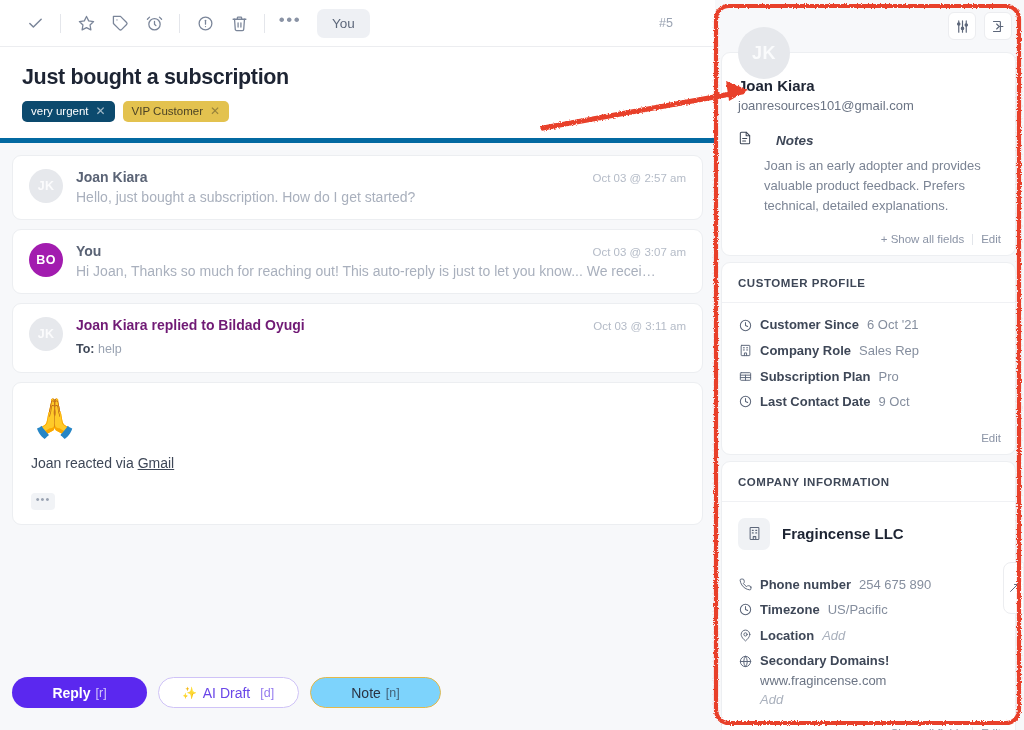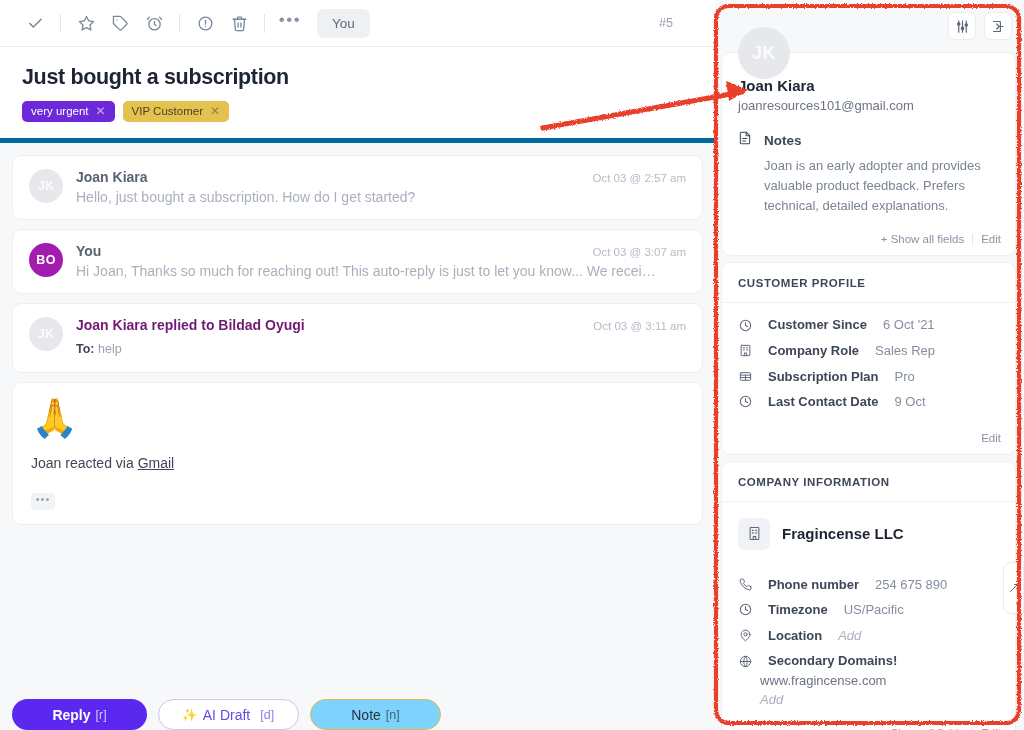--- a/index.html
+++ b/index.html
@@ -56,21 +56,21 @@
     font-size: 21.5px; font-weight: 700; color: #1d2433;
     letter-spacing: -0.35px; margin-bottom: 11px;
   }
   .tag-row { display: flex; gap: 8px; }
   .tag {
     display: inline-flex; align-items: center; gap: 7px;
     font-size: 11.5px; padding: 4px 9px 5px 9px; border-radius: 5px;
     color: #ffffff; font-weight: 400;
   }
   .tag .x { font-size: 12px; opacity: .62; cursor: pointer; line-height: 1; }
-  .tag.urgent { background: #6d28d9; }
+  .tag.urgent { background: #0c4a6e; }
   .tag.vip { background: #e3c24f; color: #4c4326; }
   .tag.vip .x { opacity: .5; }
 
   
   .thread {
     padding: 12px 12px 0 12px;
     flex: 1; overflow: hidden;
   }
   .msg-card {
     background: #ffffff; border: 1px solid #eceef1;
@@ -166,22 +166,22 @@
   .contact-av {
     position: absolute; top: -26px; left: 16px;
     width: 52px; height: 52px; border-radius: 50%;
     background: #e6e8ec; color: #fafbfc;
     display: flex; align-items: center; justify-content: center;
     font-size: 18px; font-weight: 600; letter-spacing: .5px;
   }
   .contact-name { font-size: 15px; font-weight: 700; color: #1d2433; }
   .contact-email { font-size: 13px; color: #6b7484; margin-top: 4px; }
   .notes-row {
-    display: flex; align-items: center; gap: 12px;
-    margin-top: 18px; color: #3e4757;
+    display: flex; align-items: center; gap: 24px;
+    margin-top: 18px; color: #3e4757; font-style: italic;
   }
   .notes-label { font-size: 13.5px; font-weight: 700; color: #3e4757; }
   .notes-text {
     font-size: 13px; color: #7b8494; line-height: 1.55;
     margin: 7px 0 0 26px;
   }
   .card-foot {
     display: flex; justify-content: flex-end; align-items: center;
     gap: 8px; padding: 9px 14px 10px 14px;
     font-size: 11.5px; color: #8a93a5; text-align: right;
@@ -189,21 +189,21 @@
   .card-foot span { cursor: pointer; }
   .foot-sep { width: 1px; height: 11px; background: #e2e5ea; }
 
   .sec-title {
     font-size: 11.5px; font-weight: 700; color: #3e4757;
     letter-spacing: .55px; padding: 14px 16px 13px 16px;
     border-bottom: 1px solid #f0f1f4;
   }
   .field-list { padding: 13px 16px 4px 16px; }
   .field {
-    display: flex; align-items: center; gap: 16px;
+    display: flex; align-items: center; gap: 8px;
     font-size: 13px; margin-bottom: 8px; line-height: 1.35;
   }
   .f-ico {
     width: 14px; height: 14px; color: #5d677a; flex: 0 0 14px;
     display: flex; align-items: center; justify-content: center;
   }
   .f-key { font-weight: 700; color: #3e4757; }
   .f-val { color: #858e9e; }
   .f-val.add { color: #aab1bd; font-style: italic; }
   .sub-val { font-size: 13px; color: #6b7484; margin: -3px 0 7px 22px; }
@@ -343,21 +343,21 @@
       <div class="react-card">
         <div class="react-emoji">🙏</div>
         <div class="react-text">
           <span>Joan reacted via </span><u>Gmail</u>
         </div>
         <div class="react-more">•••</div>
       </div>
 
     </div>
 
-    <div class="actions" style="padding-bottom:0;">
+    <div class="actions" style="padding-bottom:22px;">
       <div class="btn btn-reply">
         <span>Reply</span>
         <span class="kbd">[r]</span>
       </div>
       <div class="btn btn-ai">
         <span style="font-size:12px;">✨</span>
         <span>AI Draft</span>
         <span class="kbd">[d]</span>
       </div>
       <div class="btn btn-note">

